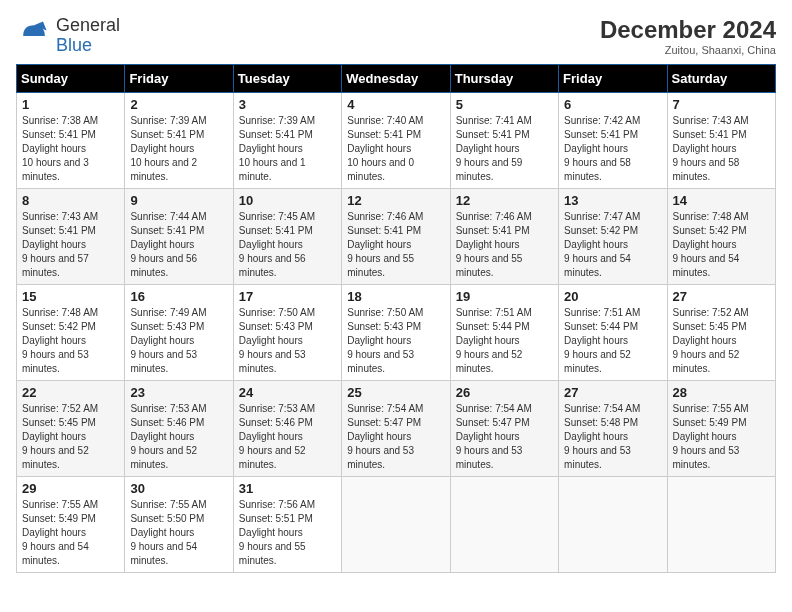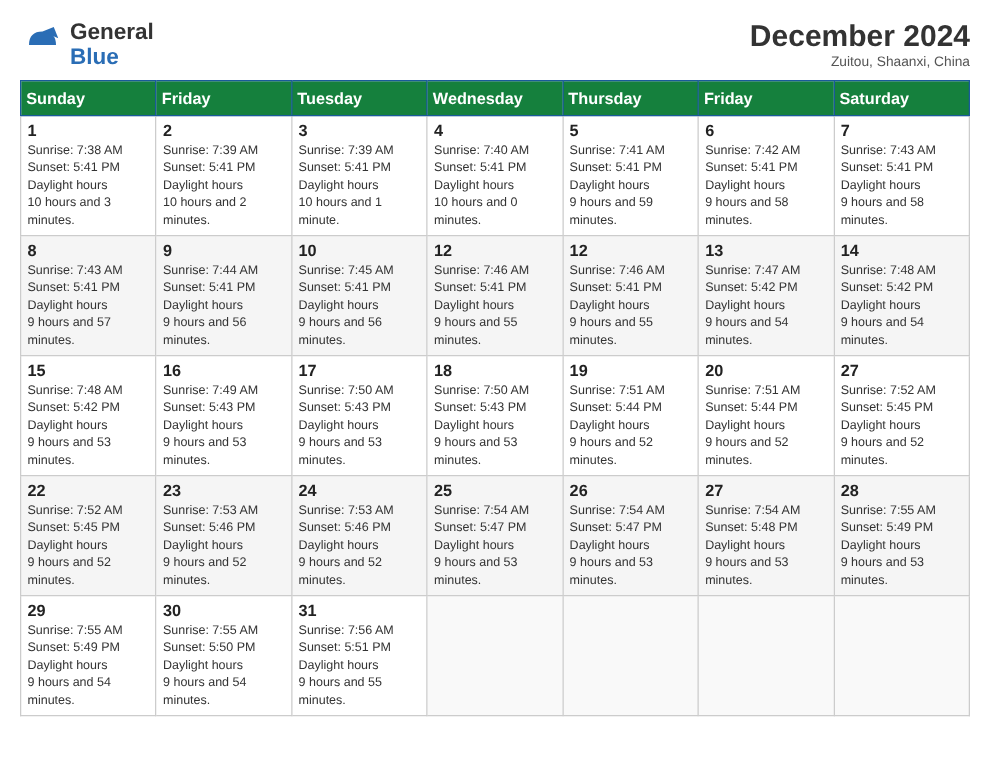--- a/index.html
+++ b/index.html
@@ -16,21 +16,21 @@
       align-items: flex-start;
       margin-bottom: 8px;
     }
     .logo {
       display: flex;
       align-items: center;
       gap: 4px;
     }
     .logo-text {
       font-size: 18px;
-      font-weight: bold;
+      font-weight: normal;
       line-height: 1.1;
     }
     .logo-text .general { color: #333; }
     .logo-text .blue { color: #2a6db5; }
     .logo-icon {
       width: 36px;
       height: 36px;
     }
     .title-block {
       text-align: right;
@@ -43,21 +43,21 @@
     .subtitle {
       font-size: 11px;
       color: #555;
     }
     .calendar {
       width: 100%;
       border-collapse: collapse;
       font-size: 10.5px;
     }
     .calendar th {
-      background-color: #15803d;
+      background-color: #000000;
       color: #fff;
       padding: 6px 4px;
       text-align: left;
       font-size: 13px;
       font-weight: bold;
       border: 1px solid #1a5a9a;
     }
     .calendar td {
       border: 1px solid #ccc;
       vertical-align: top;

